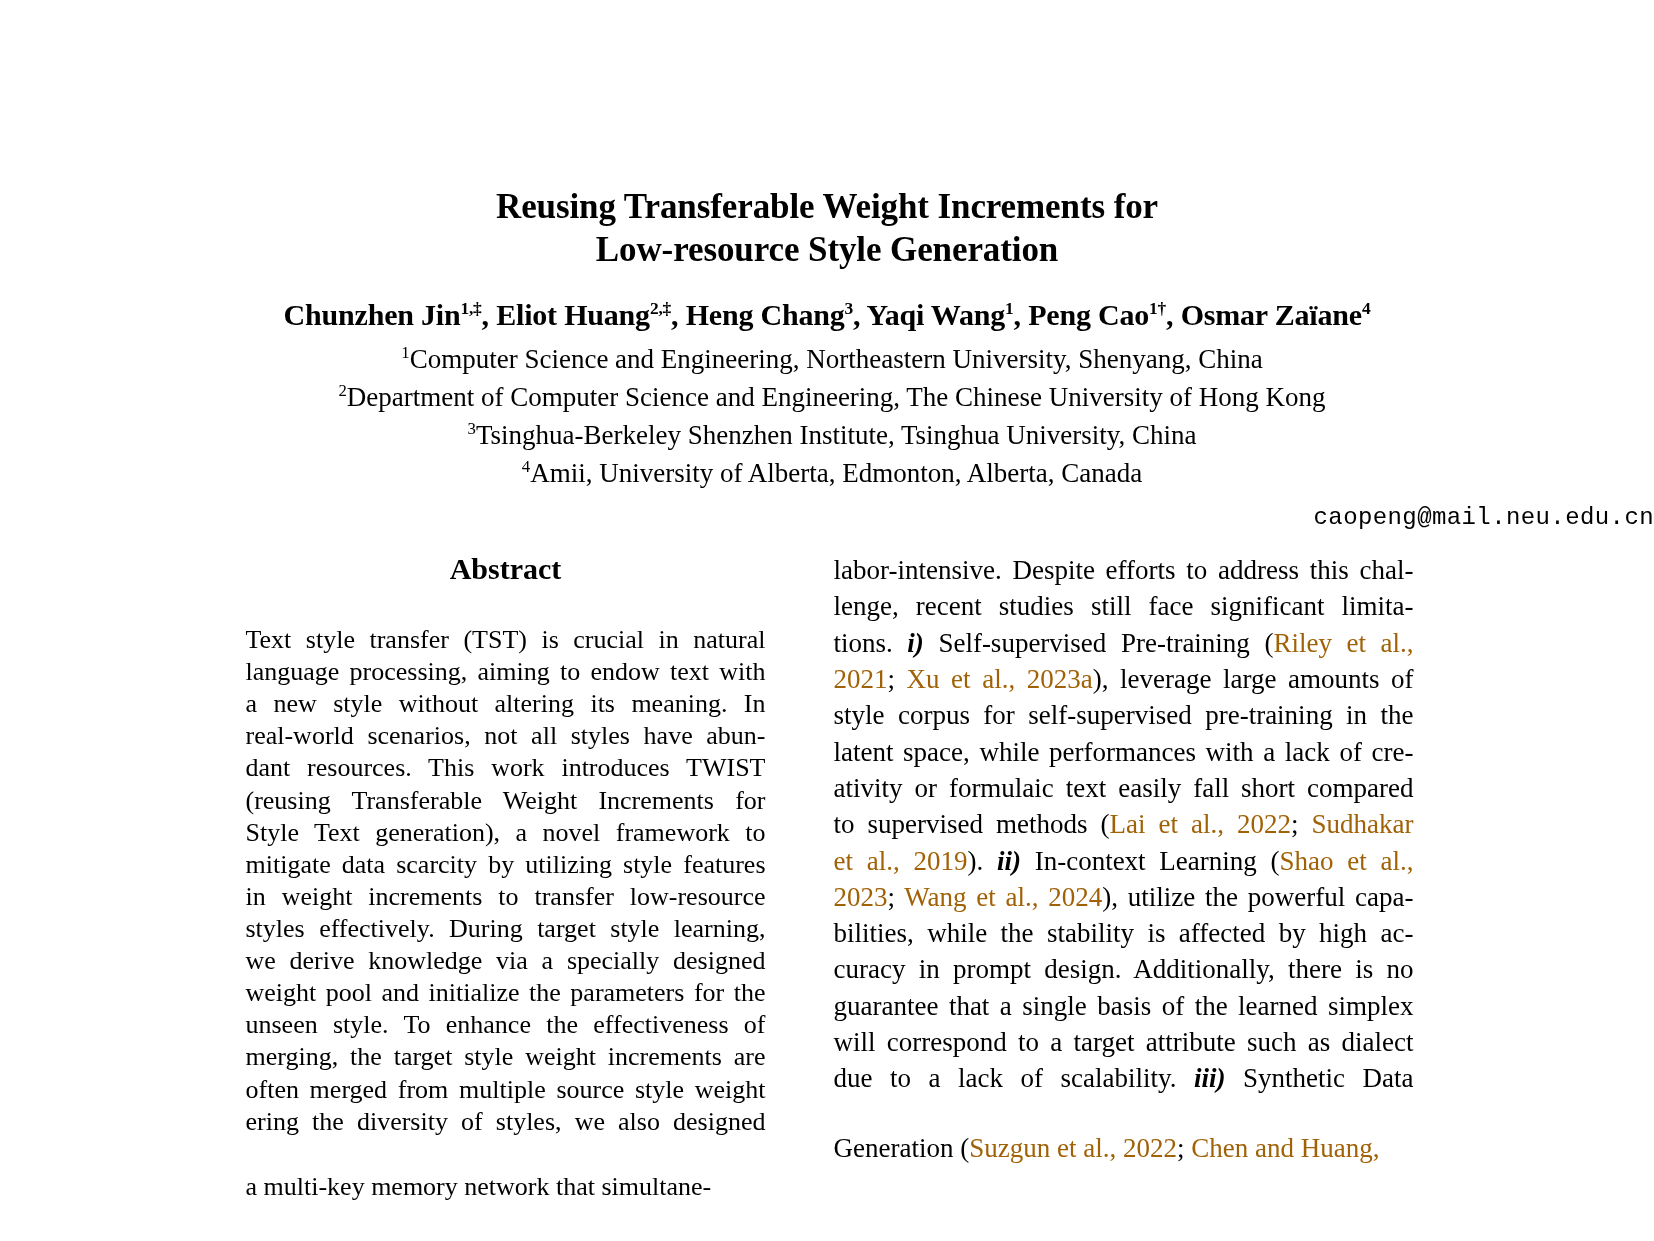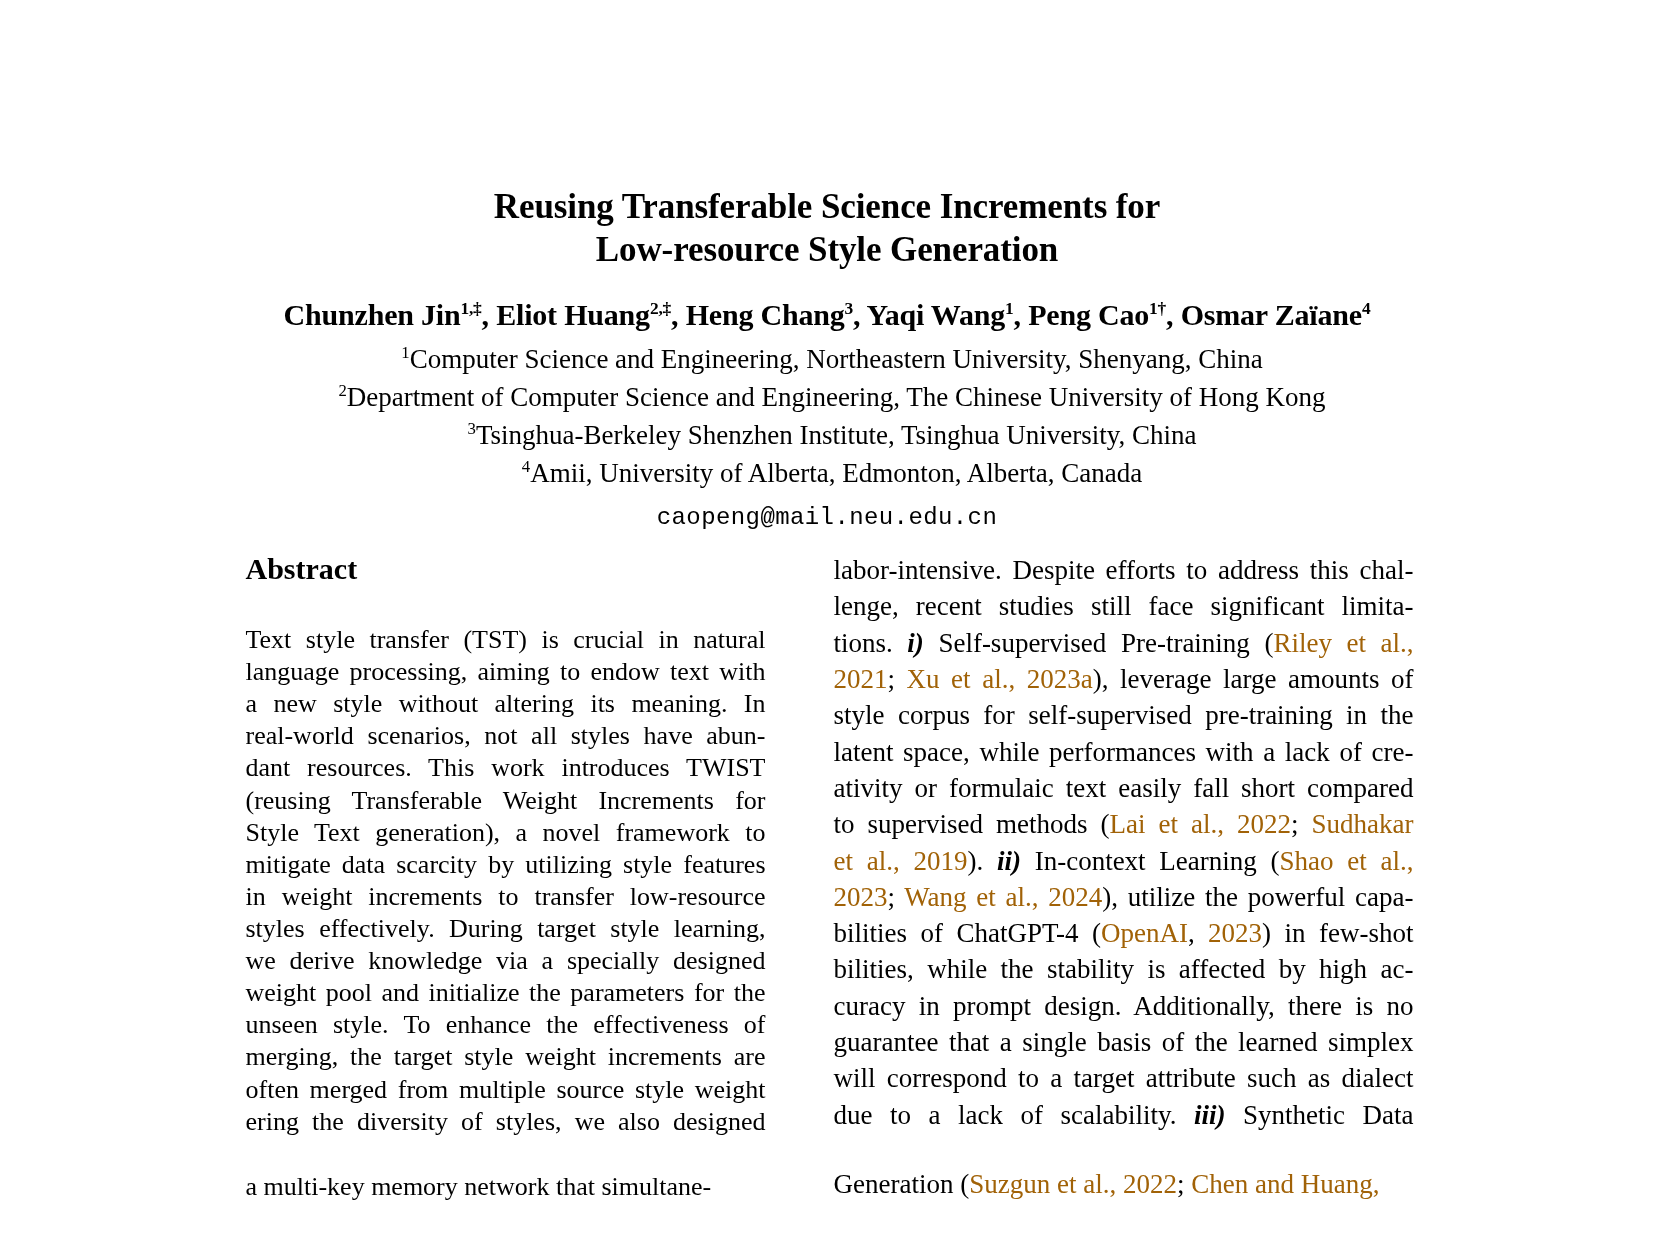--- a/index.html
+++ b/index.html
@@ -61,21 +61,21 @@
     margin-top: 10px;
   }
   .affil-line { display: block; white-space: nowrap; margin-left: 10px; }
   .affil-line sup {
     font-size: 0.62em;
     vertical-align: super;
     line-height: 0;
   }
   .email {
     display: block;
-    text-align: center;
+    text-align: right;
     font-family: "Liberation Mono", "DejaVu Sans Mono", monospace;
     font-size: 24px;
     margin-top: 11px;
     letter-spacing: 0.4px;
   }
 
   
   .columns {
     position: absolute;
     top: 552px;
@@ -85,20 +85,21 @@
     justify-content: center;
     gap: 68px;
   }
   .col {
     width: 580px;
   }
   .col-left { width: 520px; margin-left: 5px;}
   .col-right { width: 580px; }
 
   .abstract-heading {
+    text-align: center;
     font-size: 30px;
     font-weight: bold;
     margin: 0 0 38px 0;
   }
 
   .body-text {
     font-size: 26.5px;
     line-height: 1.215;
     text-align: justify;
     hyphens: none;
@@ -128,21 +129,21 @@
     margin-top: 33px;
   }
 </style>
 </head>
 <body>
 
 <div class="page">
 
   <div class="title-block">
     <h1 class="paper-title">
-      <span class="title-line">Reusing Transferable Science Increments for</span>
+      <span class="title-line">Reusing Transferable Weight Increments for</span>
       <span class="title-line">Low-resource Style Generation</span>
     </h1>
 
     <div class="authors" id="authors"><span>Chunzhen Jin<sup>1,‡</sup></span><span>, </span><span>Eliot Huang<sup>2,‡</sup></span><span>, </span><span>Heng Chang<sup>3</sup></span><span>, </span><span>Yaqi Wang<sup>1</sup></span><span>, </span><span>Peng Cao<sup>1†</sup></span><span>, </span><span>Osmar Zaïane<sup>4</sup></span></div>
 
     <div class="affiliations" id="affils">
         <span class="affil-line"><sup>1</sup><span>Computer Science and Engineering, Northeastern University, Shenyang, China</span></span>
         <span class="affil-line"><sup>2</sup><span>Department of Computer Science and Engineering, The Chinese University of Hong Kong</span></span>
         <span class="affil-line"><sup>3</sup><span>Tsinghua-Berkeley Shenzhen Institute, Tsinghua University, China</span></span>
         <span class="affil-line"><sup>4</sup><span>Amii, University of Alberta, Edmonton, Alberta, Canada</span></span>
@@ -181,21 +182,20 @@
           <span class="ln"><span>labor-intensive. Despite efforts to address this chal-</span></span>
           <span class="ln"><span>lenge, recent studies still face significant limita-</span></span>
           <span class="ln"><span>tions. </span><span class="romnum">i)</span><span>  Self-supervised Pre-training (</span><span class="cite">Riley et al.</span><span class="cite">,</span></span>
           <span class="ln"><span class="cite">2021</span><span>; </span><span class="cite">Xu et al., 2023a</span><span>), leverage large amounts of</span></span>
           <span class="ln"><span>style corpus for self-supervised pre-training in the</span></span>
           <span class="ln"><span>latent space, while performances with a lack of cre-</span></span>
           <span class="ln"><span>ativity or formulaic text easily fall short compared</span></span>
           <span class="ln"><span>to supervised methods (</span><span class="cite">Lai et al., 2022</span><span>; </span><span class="cite">Sudhakar</span></span>
           <span class="ln"><span class="cite">et al., 2019</span><span>). </span><span class="romnum">ii)</span><span>  In-context Learning (</span><span class="cite">Shao et al.</span><span class="cite">,</span></span>
           <span class="ln"><span class="cite">2023</span><span>; </span><span class="cite">Wang et al., 2024</span><span>), utilize the powerful capa-</span></span>
-          <span class="ln"><span>bilities of ChatGPT-4 (</span><span class="cite">OpenAI</span><span>, </span><span class="cite">2023</span><span>) in few-shot</span></span>
           <span class="ln"><span>bilities, while the stability is affected by high ac-</span></span>
           <span class="ln"><span>curacy in prompt design. Additionally, there is no</span></span>
           <span class="ln"><span>guarantee that a single basis of the learned simplex</span></span>
           <span class="ln"><span>will correspond to a target attribute such as dialect</span></span>
           <span class="ln"><span>due to a lack of scalability.  </span><span class="romnum">iii)</span><span>  Synthetic Data</span></span>
           <span class="ln last"><span>Generation (</span><span class="cite">Suzgun et al., 2022</span><span>; </span><span class="cite">Chen and Huang,</span></span>
         </div>
     </div>
 
   </div>

